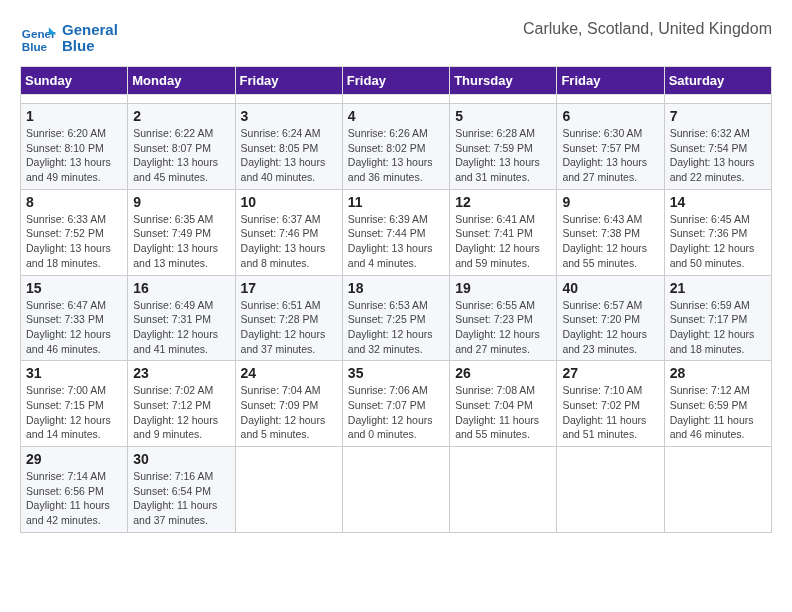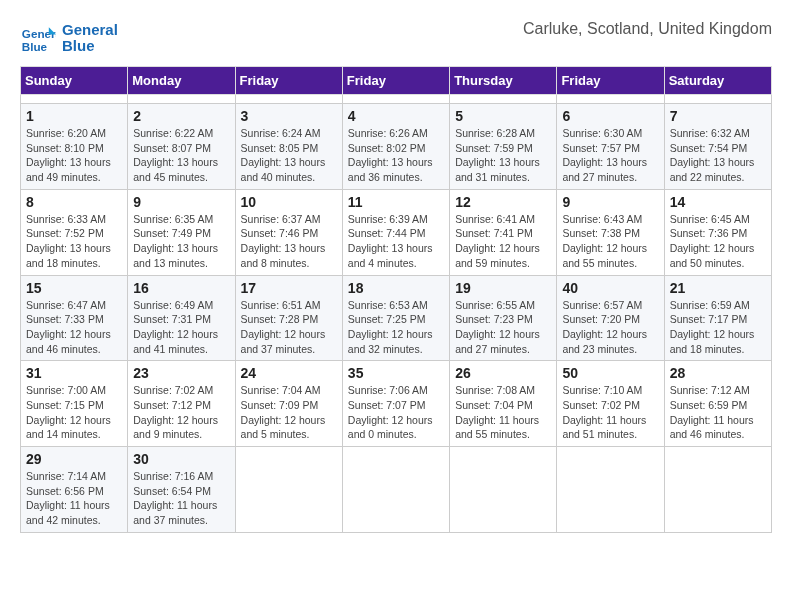--- a/index.html
+++ b/index.html
@@ -225,21 +225,21 @@
         </td>
         <td>
           <span class="day-number">35</span>
           <div class="day-info">Sunrise: 7:06 AM<br>Sunset: 7:07 PM<br>Daylight: 12 hours and 0 minutes.</div>
         </td>
         <td>
           <span class="day-number">26</span>
           <div class="day-info">Sunrise: 7:08 AM<br>Sunset: 7:04 PM<br>Daylight: 11 hours and 55 minutes.</div>
         </td>
         <td>
-          <span class="day-number">50</span>
+          <span class="day-number">27</span>
           <div class="day-info">Sunrise: 7:10 AM<br>Sunset: 7:02 PM<br>Daylight: 11 hours and 51 minutes.</div>
         </td>
         <td>
           <span class="day-number">28</span>
           <div class="day-info">Sunrise: 7:12 AM<br>Sunset: 6:59 PM<br>Daylight: 11 hours and 46 minutes.</div>
         </td>
       </tr>
       <tr>
         <td>
           <span class="day-number">29</span>

